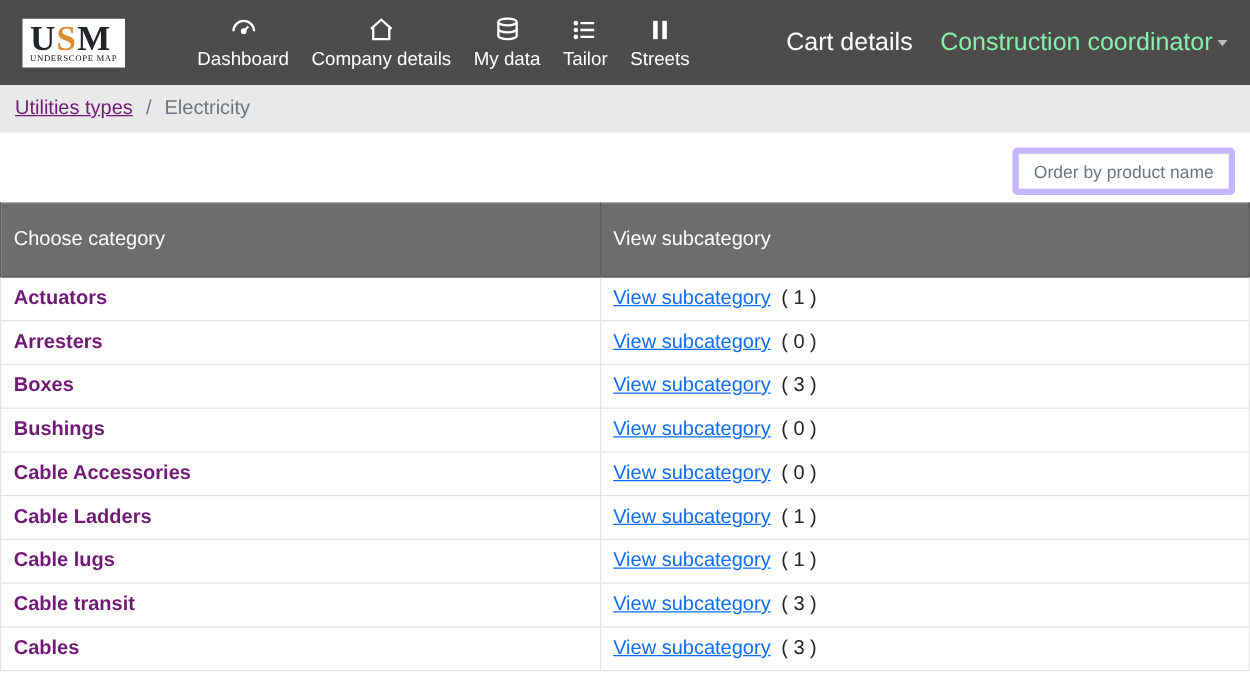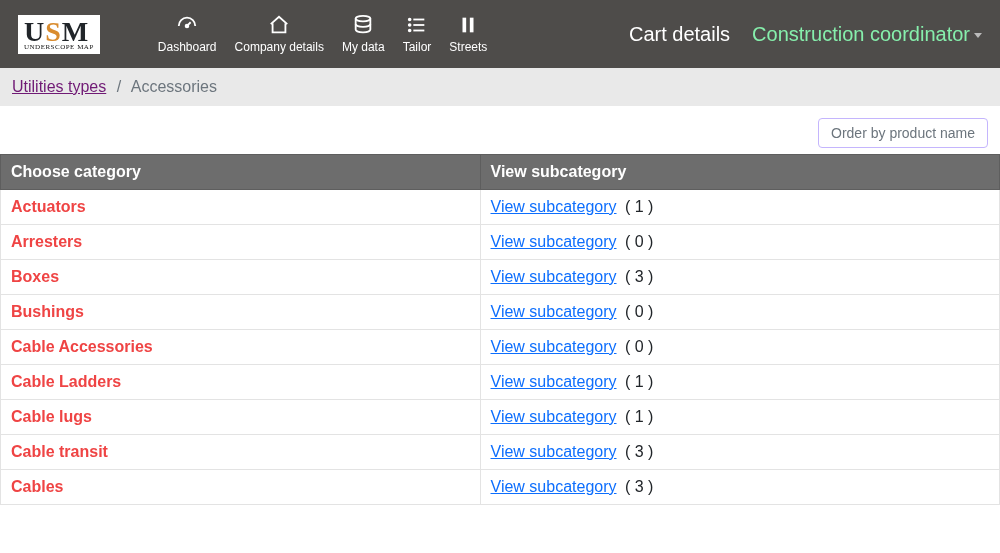--- a/index.html
+++ b/index.html
@@ -27,66 +27,66 @@
     .nav-item {
       display: flex;
       flex-direction: column;
       align-items: center;
       color: #fff;
       margin-right: 18px;
       cursor: pointer;
       gap: 4px;
     }
     .nav-item .icon { display: flex; align-items: center; justify-content: center; height: 22px; }
-    .nav-item .label { font-size: 12px; }
+    .nav-item .label { font-size: 15px; }
     
     .nav-right { margin-left: auto; display: flex; align-items: center; gap: 22px; }
     .nav-link-right { color: #fff; font-size: 20px; cursor: pointer; }
     .nav-link-right.dim { color: #86efac; }
     .caret { display: inline-block; width: 0; height: 0; margin-left: 4px; vertical-align: middle;
       border-left: 4px solid transparent; border-right: 4px solid transparent; border-top: 5px solid #bbb; }
     
     .breadcrumb-bar {
       background: #e9e9e9;
       padding: 10px 12px;
       font-size: 16px;
     }
     .breadcrumb-link { color: #701a75; text-decoration: underline; cursor: pointer; }
     .breadcrumb-sep { color: #6c757d; margin: 0 6px; }
     .breadcrumb-current { color: #6c757d; }
     
     .toolbar { display: flex; justify-content: flex-end; padding: 12px 12px 6px; }
     .btn-outline {
-      border: 1px solid #c4b5fd;
+      border: 5px solid #c4b5fd;
       background: #fff;
       color: #6c757d;
       padding: 6px 12px;
       border-radius: 4px;
       font-size: 14px;
       cursor: pointer;
     }
     
     .table-wrap { padding: 0 0 12px 0; }
     table { width: 100%; border-collapse: collapse; }
     thead th {
       background: #6d6d6d;
       color: #fff;
       text-align: left;
-      font-weight: 700;
-      padding: 8px 10px;
+      font-weight: 400;
+      padding: 20px 10px;
       font-size: 16px;
       border: 1px solid #5e5e5e;
       margin-left: 44px;
     }
     tbody td {
       border: 1px solid #e3e3e3;
       padding: 8px 10px;
       font-size: 16px;
     }
-    tbody td:first-child { font-weight: 700; color: #ef4444; }
+    tbody td:first-child { font-weight: 700; color: #701a75; }
     .link { color: #0d6efd; text-decoration: underline; cursor: pointer; }
     .count { color: #212529; margin-left: 4px; }
   </style>
 </head>
 <body>
 
 <div class="navbar">
   <div class="logo">
     <div class="logo-top">U<span class="s">S</span>M</div>
     <div class="logo-sub">UNDERSCOPE MAP</div>
@@ -148,21 +148,21 @@
     <span class="nav-link-right">Cart details</span>
     <span class="nav-link-right dim">
       <span>Construction coordinator</span><span class="caret"></span>
     </span>
   </div>
 </div>
 
 <div class="breadcrumb-bar">
   <span class="breadcrumb-link">Utilities types</span>
   <span class="breadcrumb-sep">/</span>
-  <span class="breadcrumb-current">Accessories</span>
+  <span class="breadcrumb-current">Electricity</span>
 </div>
 
 <div class="toolbar">
   <button class="btn-outline">Order by product name</button>
 </div>
 
 <div class="table-wrap">
   <table>
     <thead>
       <tr>

